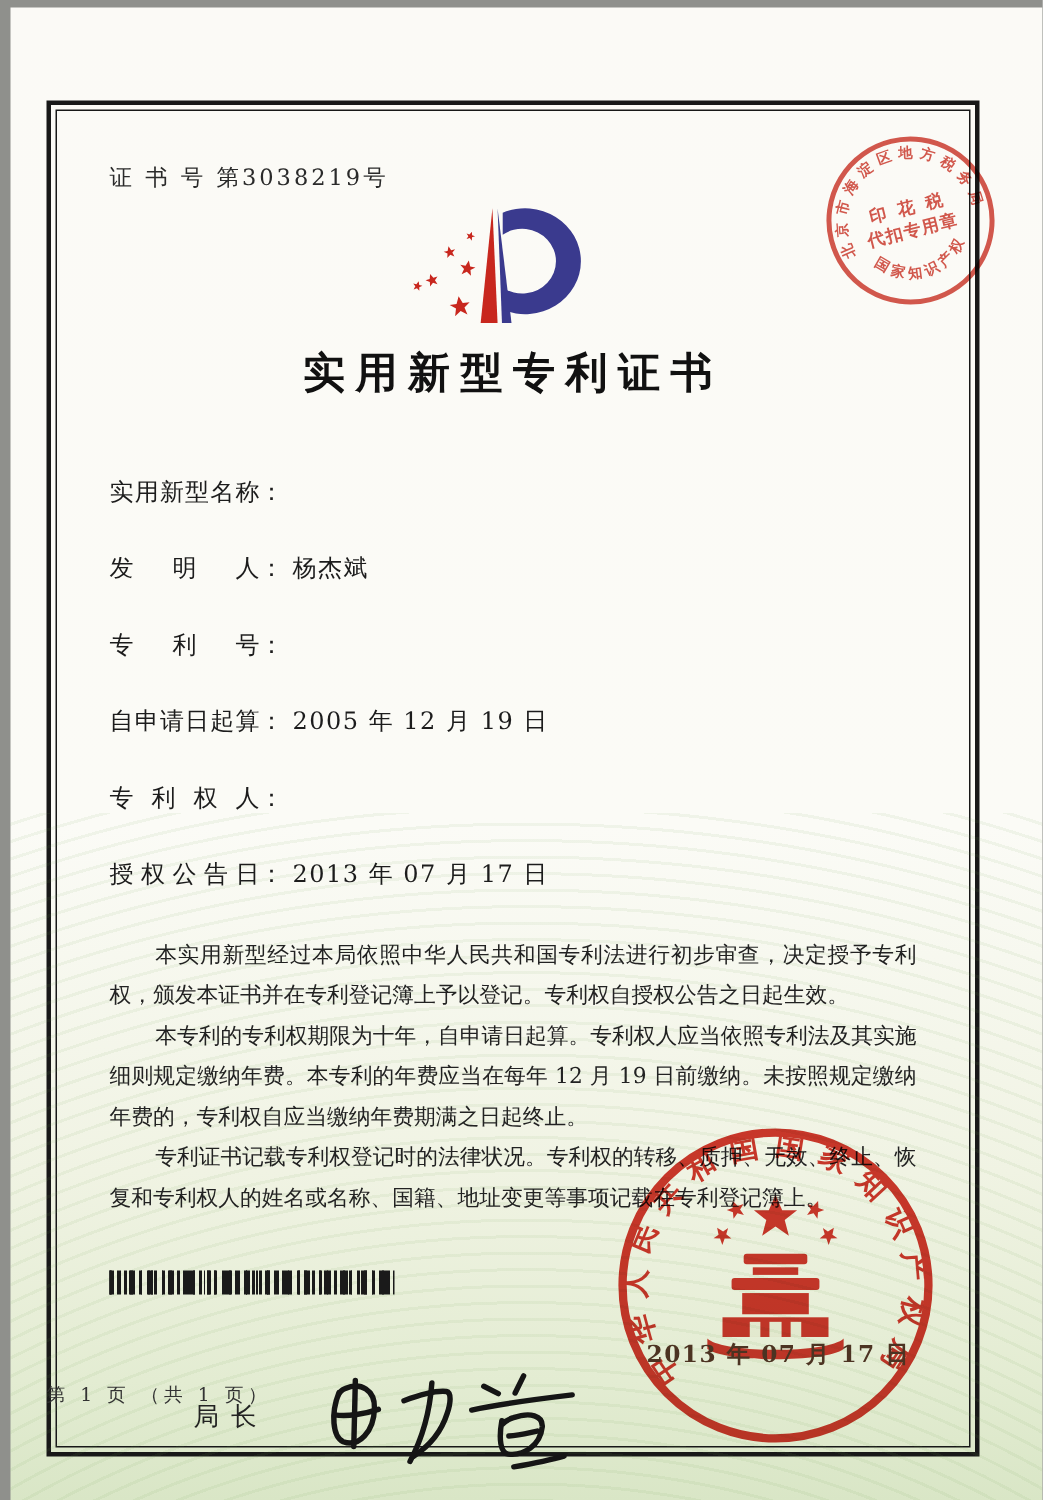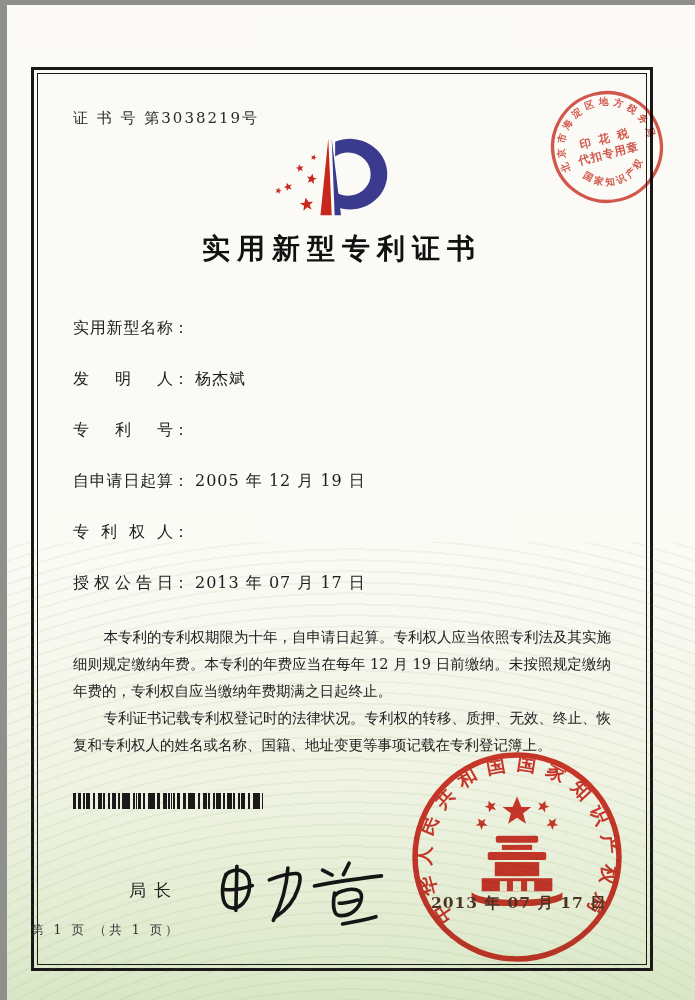--- a/index.html
+++ b/index.html
@@ -131,20 +131,21 @@
           <span class="field-colon">：</span>
       </div>
       <div class="field-row">
         <span class="field-label">授权公告日</span>
           <span class="field-colon">：</span>
         <span class="field-value">2013 年 07 月 17 日</span>
       </div>
     </div>
 
     <div class="paragraphs">
+      <p>本实用新型经过本局依照中华人民共和国专利法进行初步审查，决定授予专利权，颁发本证书并在专利登记簿上予以登记。专利权自授权公告之日起生效。</p>
       <p>本专利的专利权期限为十年，自申请日起算。专利权人应当依照专利法及其实施细则规定缴纳年费。本专利的年费应当在每年 12 月 19 日前缴纳。未按照规定缴纳年费的，专利权自应当缴纳年费期满之日起终止。</p>
       <p>专利证书记载专利权登记时的法律状况。专利权的转移、质押、无效、终止、恢复和专利权人的姓名或名称、国籍、地址变更等事项记载在专利登记簿上。</p>
     </div>
 
     <div class="barcode"></div>
 
     <div class="signature-row">
       <span class="sig-role">局长</span>
       <svg class="sig-svg" width="230" height="82" viewBox="0 0 230 95" aria-label="田力普">
         <g fill="none" stroke="#151515" stroke-width="4.2" stroke-linecap="round" stroke-linejoin="round">

